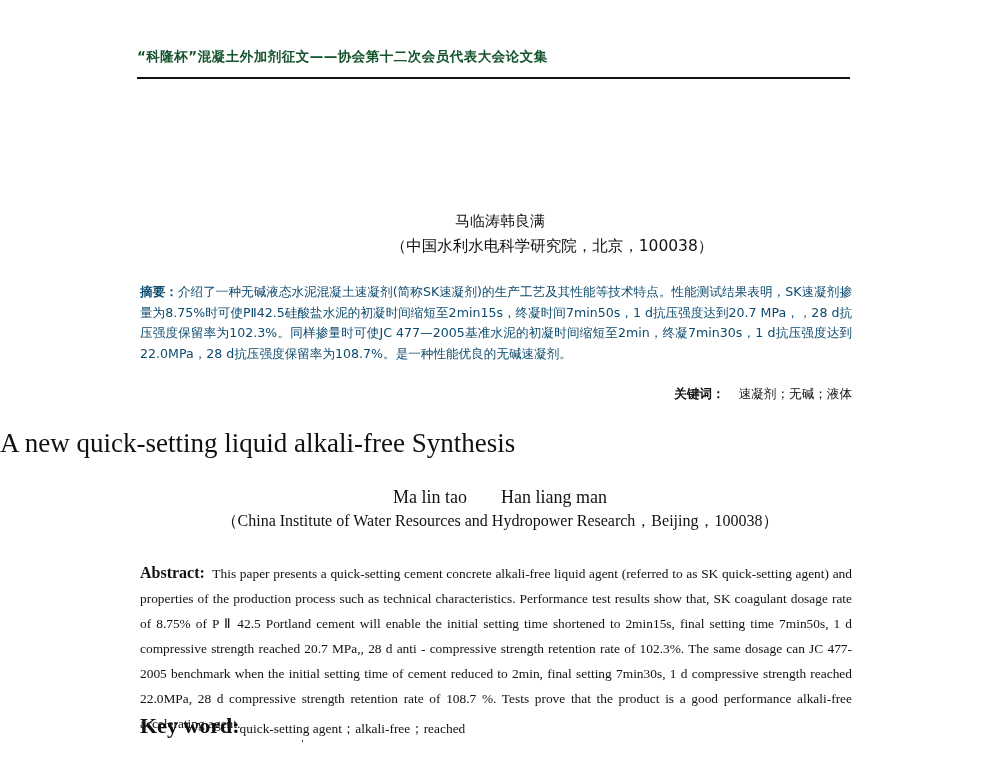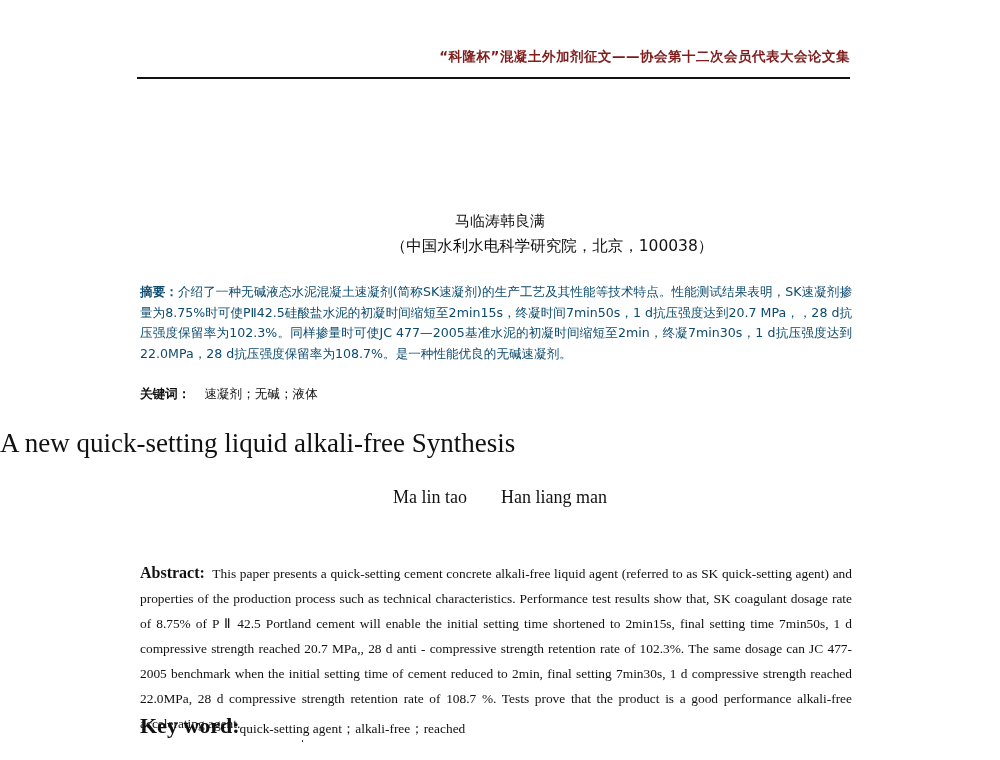--- a/index.html
+++ b/index.html
@@ -18,26 +18,26 @@
     .page {
       position: absolute;
       left: 0; top: 0;
       width: 1000px; height: 760px;
     }
     .running-header {
       position: absolute;
       left: 137px;
       top: 48px;
       width: 713px;
-      text-align: right;
+      text-align: left;
       font-family: "DejaVu Sans", sans-serif;
       font-size: 13.5px;
       font-weight: bold;
       letter-spacing: 0.5px;
-      color: #7f1d1d;
+      color: #14532d;
     }
     .header-rule {
       position: absolute;
       left: 137px;
       top: 77px;
       width: 713px;
       height: 2px;
       background: #111111;
     }
     .cn-title {
@@ -88,20 +88,21 @@
     .cn-abstract .label { font-weight: bold; }
     .cn-keywords {
       position: absolute;
       left: 140px;
       top: 384px;
       width: 712px;
       font-family: Liberation Sans, sans-serif;
       font-size: 12.6px;
       line-height: 20px;
       color: #111;
+      text-align: right;
     }
     .cn-keywords .label { font-weight: bold; margin-right: 14px; }
     .en-title {
       position: absolute;
       left: 0;
       top: 428px;
       width: 1000px;
       font-family: "Liberation Serif", serif;
       font-size: 27px;
       color: #111;
@@ -183,20 +184,21 @@
 
   <div class="cn-keywords">
     <span class="label">关键词：</span><span>速凝剂；无碱；液体</span>
   </div>
 
   <div class="en-title">A new quick-setting liquid alkali-free Synthesis</div>
 
   <div class="en-authors">
     <span>Ma lin tao</span><span>Han liang man</span>
   </div>
+  <div class="en-affil">（China Institute of Water Resources and Hydropower Research，Beijing，100038）</div>
 
   <div class="en-abstract">
     <span class="label">Abstract:</span> <span>This paper presents a quick-setting cement concrete alkali-free liquid agent (referred to as SK quick-setting agent) and properties of the production process such as technical characteristics. Performance test results show that, SK coagulant dosage rate of 8.75% of P Ⅱ 42.5 Portland cement will enable the initial setting time shortened to 2min15s, final setting time 7min50s, 1 d compressive strength reached 20.7 MPa,, 28 d anti - compressive strength retention rate of 102.3%. The same dosage can JC 477-2005 benchmark when the initial setting time of cement reduced to 2min, final setting 7min30s, 1 d compressive strength reached 22.0MPa, 28 d compressive strength retention rate of 108.7 %. Tests prove that the product is a good performance alkali-free accelerating agent.</span>
   </div>
 
   <div class="en-keywords">
     <span class="label">Key word:</span><span>quick-setting agent；alkali-free；reached</span>
   </div>
 
   <div class="speck" style="left:302px;top:740px;width:1px;height:2px;"></div>

